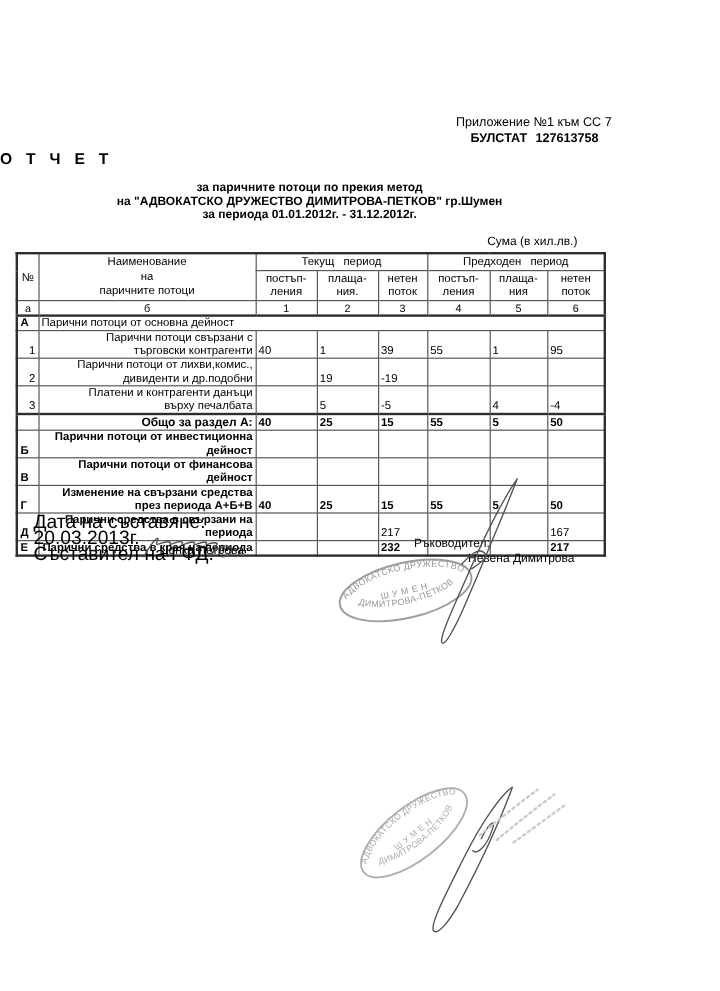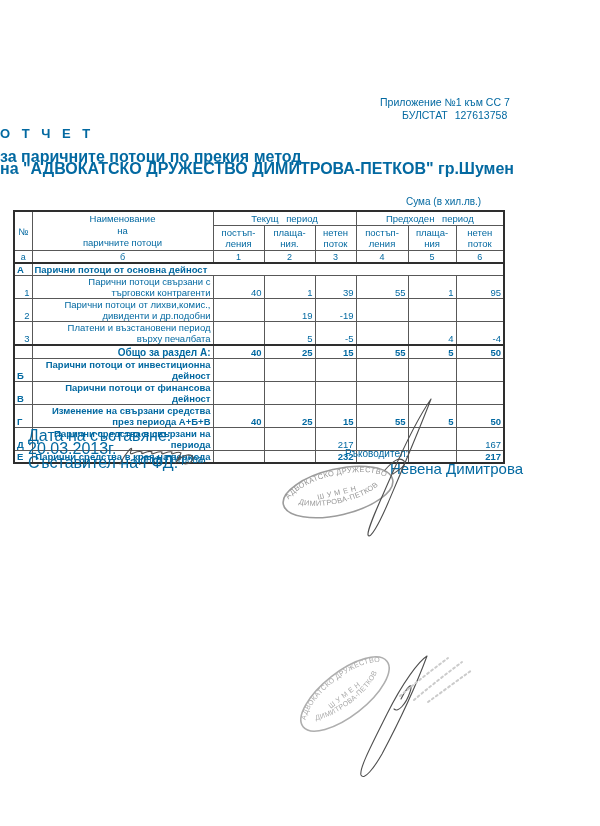--- a/index.html
+++ b/index.html
@@ -1,52 +1,52 @@
 <!DOCTYPE html>
 <html><head>
 <meta charset="utf-8">
 <style>
   html,body{margin:0;padding:0;background:#e8e8e8;}
   .page{
     position:relative;width:600px;height:826px;background:#ffffff;
-    font-family:"Liberation Sans", sans-serif;color:#0369a1;overflow:hidden;
+    font-family:"Liberation Sans", sans-serif;color:#000000;overflow:hidden;
     margin:0 auto;
   }
   .abs{position:absolute;}
   
   .appendix{left:380px;top:96px;font-size:10.5px;line-height:13px;}
-  .appendix .l2{margin-left:22px;word-spacing:4px;}
+  .appendix .l2{margin-left:12px;word-spacing:4px;font-weight:bold;}
   .title-wrap{left:0;top:124px;width:512px;}
   .doc-title{font-size:13px;font-weight:bold;letter-spacing:4px;}
-  .subtitles{left:0;top:151px;width:516px;text-align:left;font-size:16px;font-weight:bold;line-height:11.5px;}
+  .subtitles{left:0;top:151px;width:516px;text-align:center;font-size:10px;font-weight:bold;line-height:11.5px;}
   .sum-note{left:406px;top:196px;font-size:10px;}
   
   .tbl-wrap{left:13px;top:210px;}
   table.doc-table{border-collapse:collapse;table-layout:fixed;width:490px;border:2px solid #2e2e2e;}
   .doc-table th,.doc-table td{border:1px solid #585858;padding:0 2px;overflow:hidden;}
   .doc-table thead th{font-weight:normal;text-align:center;font-size:9.5px;line-height:11px;padding:1px 1px;}
   .th-name div{line-height:12px;}
   .th-period{word-spacing:5px;}
   .idx td{text-align:center;font-size:9px;line-height:10px;height:11px;border-bottom:2px solid #2e2e2e;}
   .doc-table tbody td{font-size:9.5px;line-height:11px;vertical-align:bottom;}
   .c-num{text-align:left;font-size:9.5px;}
   .c-num.digit{text-align:right;}
   .c-name{padding-left:2px;text-align:right;}
-  .c-section{font-weight:bold;padding-left:64px;font-size:9.3px;margin-left:10px;}
-  .c-val{text-align:right;padding-right:3px;font-size:10px;vertical-align:bottom;}
+  .c-section{font-weight:normal;padding-left:64px;font-size:9.3px;margin-left:10px;}
+  .c-val{text-align:left;padding-right:3px;font-size:10px;vertical-align:bottom;}
   tr.b .c-name,tr.b .c-num{font-weight:bold;}
   tr.vb .c-val{font-weight:bold;}
   tr.r-item td{height:11px;}
   tr.r-total td{border-top:2px solid #2e2e2e;height:12px;}
   tr.r-total .c-name{font-weight:bold;font-size:10px;margin-top:43px;}
   
   .f-left{left:28px;top:429px;font-size:16px;line-height:13.4px;}
   .f-preparer-name{left:133px;top:454px;font-size:10px;}
   .f-manager{left:345px;top:448px;font-size:10px;}
-  .f-manager-name{left:390px;top:460px;font-size:15px;text-align:right;}
+  .f-manager-name{left:390px;top:460px;font-size:10px;text-align:right;}
   
   .stamp{position:absolute;opacity:.85;}
   .stamp.s1{left:279px;top:466px;width:118px;height:52px;transform:rotate(-13deg);}
   .stamp.s2{left:289px;top:669px;width:112px;height:50px;transform:rotate(-38deg);opacity:.8;}
   .overlay{position:absolute;left:0;top:0;pointer-events:none;}
 </style>
 </head>
 <body>
 
 <div class="page">
@@ -56,20 +56,21 @@
     <div class="l2">БУЛСТАТ 127613758</div>
   </div>
 
   <div class="abs title-wrap">
     <span class="doc-title">О Т Ч Е Т</span>
   </div>
 
   <div class="abs subtitles">
     <div>за паричните потоци по прекия метод</div>
     <div>на "АДВОКАТСКО ДРУЖЕСТВО ДИМИТРОВА-ПЕТКОВ" гр.Шумен</div>
+    <div>за периода 01.01.2012г. - 31.12.2012г.</div>
   </div>
 
   <div class="abs sum-note">Сума (в хил.лв.)</div>
 
   <div class="abs tbl-wrap">
     <table class="doc-table">
       <colgroup>
         <col style="width:18px">
           <col style="width:181px">
         <col style="width:51px">
@@ -154,21 +155,21 @@
             <td class="c-val"></td>
             <td class="c-val">19</td>
             <td class="c-val">-19</td>
             <td class="c-val"></td>
             <td class="c-val"></td>
             <td class="c-val"></td>
           </tr>
           <tr class="r-item">
             <td class="c-num digit">3</td>
             <td class="c-name">
-              <div>Платени и възстановени период</div>
+              <div>Платени и контрагенти данъци</div>
               <div>върху печалбата</div>
             </td>
             <td class="c-val"></td>
             <td class="c-val">5</td>
             <td class="c-val">-5</td>
             <td class="c-val"></td>
             <td class="c-val">4</td>
             <td class="c-val">-4</td>
           </tr>
           <tr class="r-total b vb">

